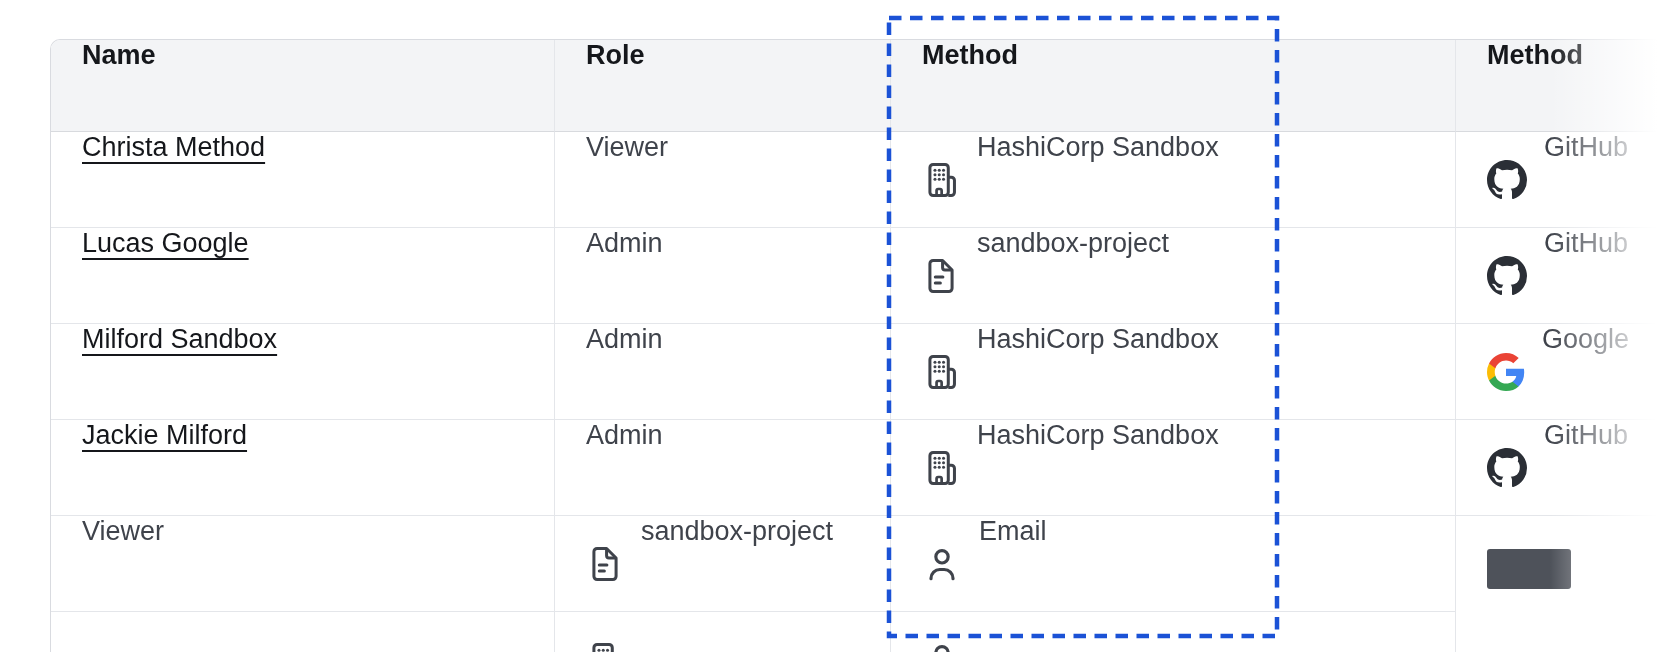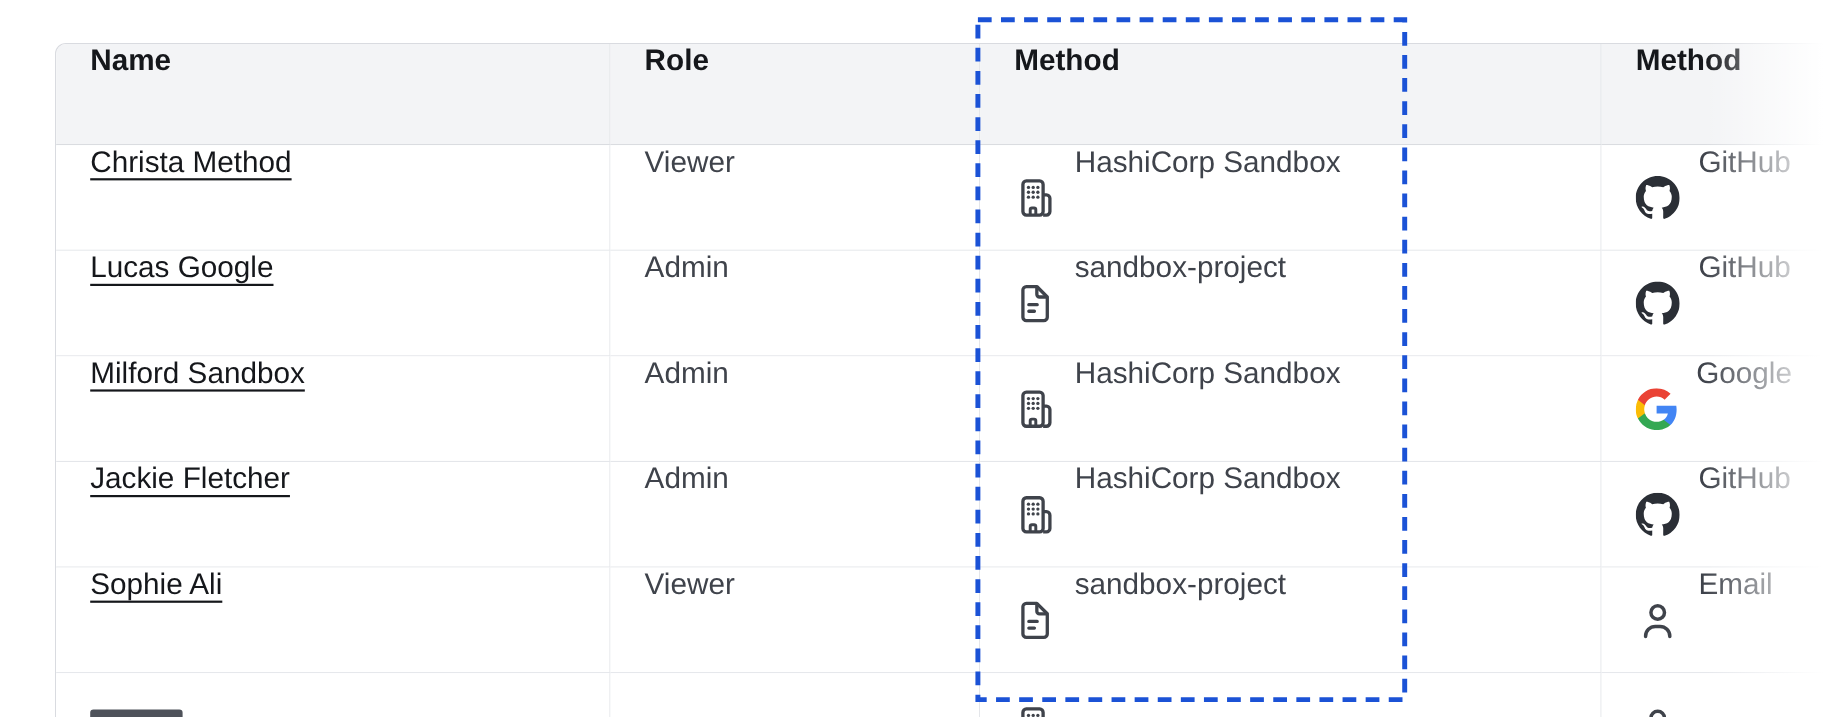--- a/index.html
+++ b/index.html
@@ -172,21 +172,21 @@
           <path fill="#4285F4" d="M23.49 12.27c0-.79-.07-1.54-.19-2.27H12v4.51h6.47c-.29 1.48-1.14 2.73-2.4 3.58v3h3.86c2.26-2.09 3.56-5.17 3.56-8.82z"></path>
           <path fill="#34A853" d="M12 24c3.24 0 5.95-1.08 7.93-2.91l-3.86-3c-1.08.72-2.45 1.16-4.07 1.16-3.13 0-5.78-2.11-6.73-4.96H1.29v3.09C3.26 21.3 7.31 24 12 24z"></path>
           <path fill="#FBBC05" d="M5.27 14.29A7.2 7.2 0 0 1 4.89 12c0-.8.14-1.57.38-2.29V6.62H1.29A11.97 11.97 0 0 0 0 12c0 1.94.46 3.76 1.29 5.38l3.98-3.09z"></path>
           <path fill="#EA4335" d="M12 4.75c1.77 0 3.35.61 4.6 1.8l3.42-3.42C17.95 1.19 15.24 0 12 0 7.31 0 3.26 2.7 1.29 6.62l3.98 3.09C6.22 6.86 8.87 4.75 12 4.75z"></path>
         </svg>
       </span>
       <span>Google</span>
     </div>
 
   <div class="cell td">
-      <a class="name-link">Jackie Fletcher</a>
+      <a class="name-link">Jackie Milford</a>
     </div>
   <div class="cell td">
       <span>Admin</span>
     </div>
   <div class="cell td with-icon">
       <span class="icon-box">
         <svg width="38" height="38" viewBox="0 0 24 24" fill="none">
           <rect x="5" y="2.2" width="11.6" height="19.6" rx="2" stroke="#3f434b" stroke-width="1.9"></rect>
           <path d="M16.6 10.2h1.9a2 2 0 0 1 2 2v7.6a2 2 0 0 1-2 2h-1.9" stroke="#3f434b" stroke-width="1.9"></path>
           <path d="M9.2 21.8v-3.1a1 1 0 0 1 1-1h1.2a1 1 0 0 1 1 1v3.1" stroke="#3f434b" stroke-width="1.7"></path>
@@ -207,23 +207,20 @@
     </div>
   <div class="cell td with-icon last">
       <span class="icon-box">
         <svg width="40" height="40" viewBox="0 0 16 16" fill="#2b2f36">
           <path fill-rule="evenodd" d="M8 0C3.58 0 0 3.58 0 8c0 3.54 2.29 6.53 5.47 7.59.4.07.55-.17.55-.38 0-.19-.01-.82-.01-1.49-2.01.37-2.53-.49-2.69-.94-.09-.23-.48-.94-.82-1.13-.28-.15-.68-.52-.01-.53.63-.01 1.08.58 1.23.82.72 1.21 1.87.87 2.33.66.07-.52.28-.87.51-1.07-1.78-.2-3.64-.89-3.64-3.95 0-.87.31-1.59.82-2.15-.08-.2-.36-1.02.08-2.12 0 0 .67-.21 2.2.82.64-.18 1.32-.27 2-.27s1.36.09 2 .27c1.53-1.04 2.2-.82 2.2-.82.44 1.1.16 1.92.08 2.12.51.56.82 1.27.82 2.15 0 3.07-1.87 3.75-3.65 3.95.29.25.54.73.54 1.48 0 1.07-.01 1.93-.01 2.2 0 .21.15.46.55.38A8.01 8.01 0 0 0 16 8c0-4.42-3.58-8-8-8z"></path>
         </svg>
       </span>
       <span>GitHub</span>
     </div>
 
-  <div class="cell td">
-      <a class="name-link">Sophie Ali</a>
-    </div>
   <div class="cell td">
       <span>Viewer</span>
     </div>
   <div class="cell td with-icon">
       <span class="icon-box">
         <svg width="38" height="38" viewBox="0 0 24 24" fill="none" stroke="#3f434b" stroke-width="1.9" stroke-linejoin="round">
           <path d="M13 2.2H7a2 2 0 0 0-2 2v15.6a2 2 0 0 0 2 2h10a2 2 0 0 0 2-2V8.2z"></path>
           <path d="M13 2.4v4.3a1.5 1.5 0 0 0 1.5 1.5h4.3"></path>
           <path d="M8.4 12.6h4.8M8.4 16.4h3.2" stroke-linecap="round"></path>
         </svg>

